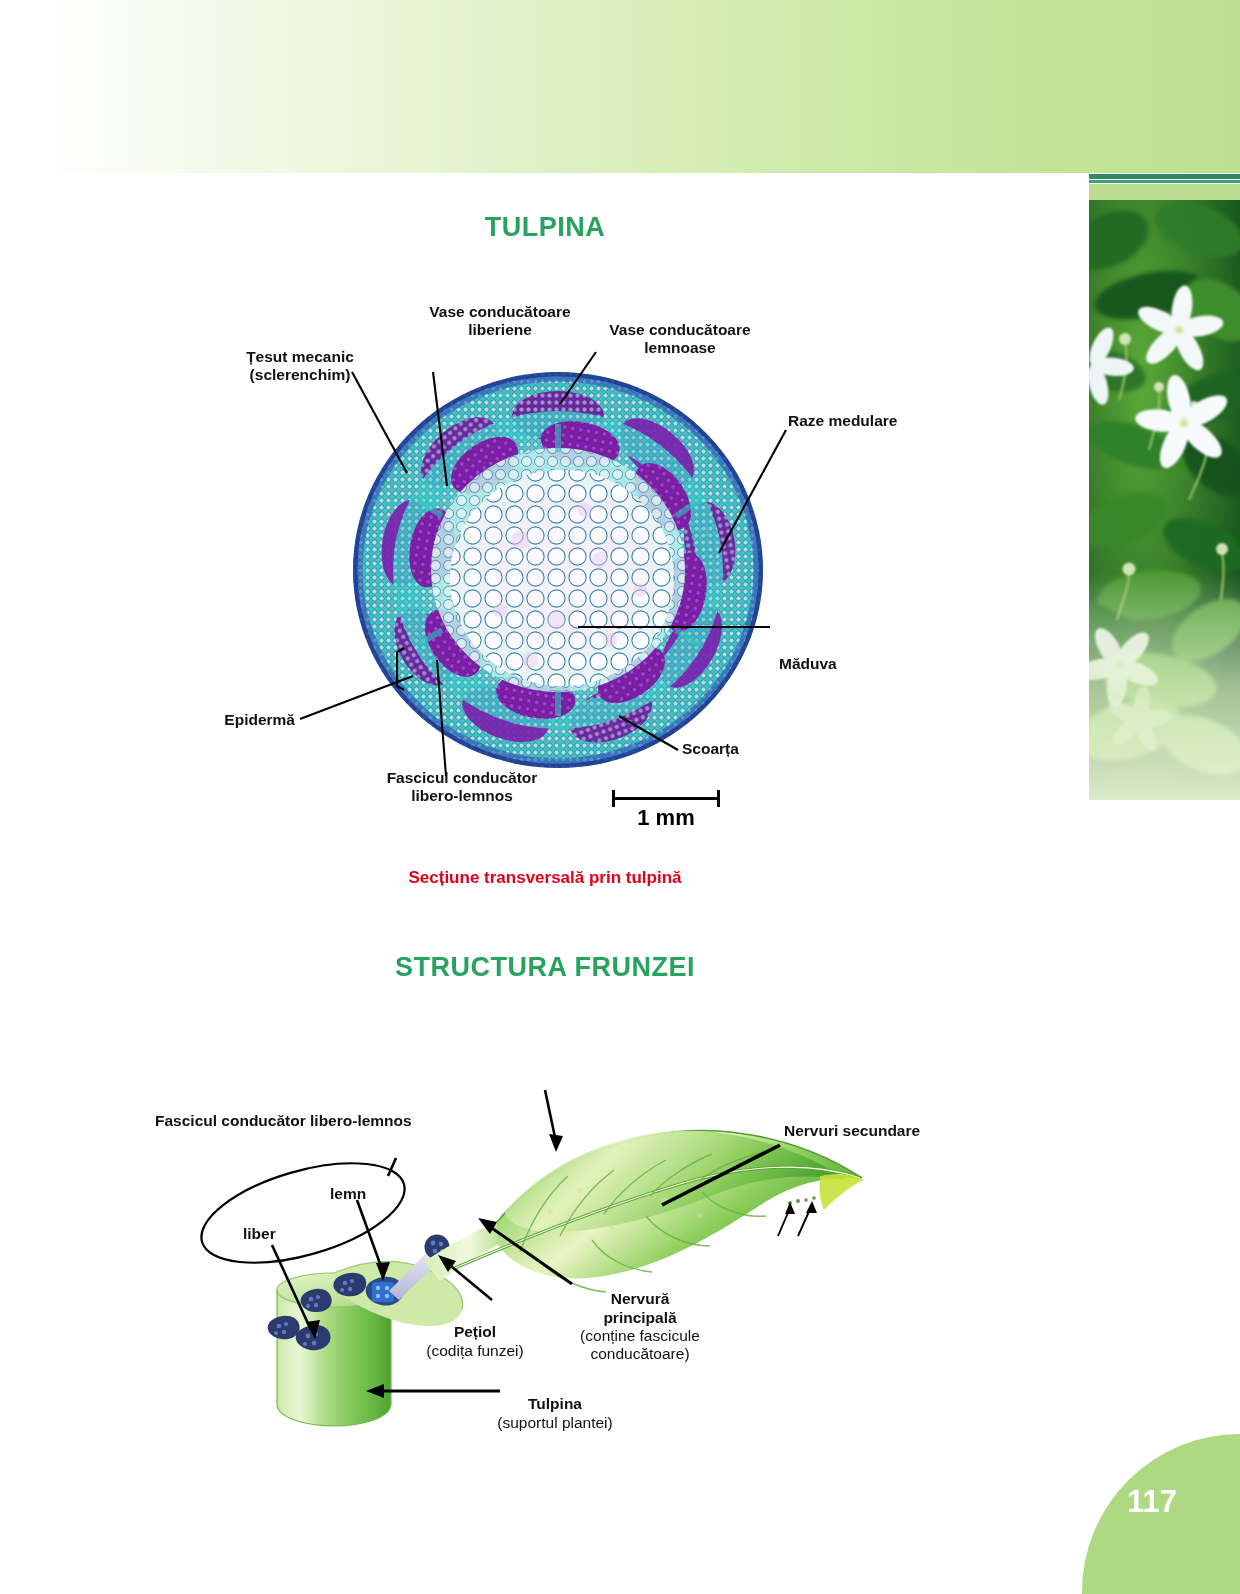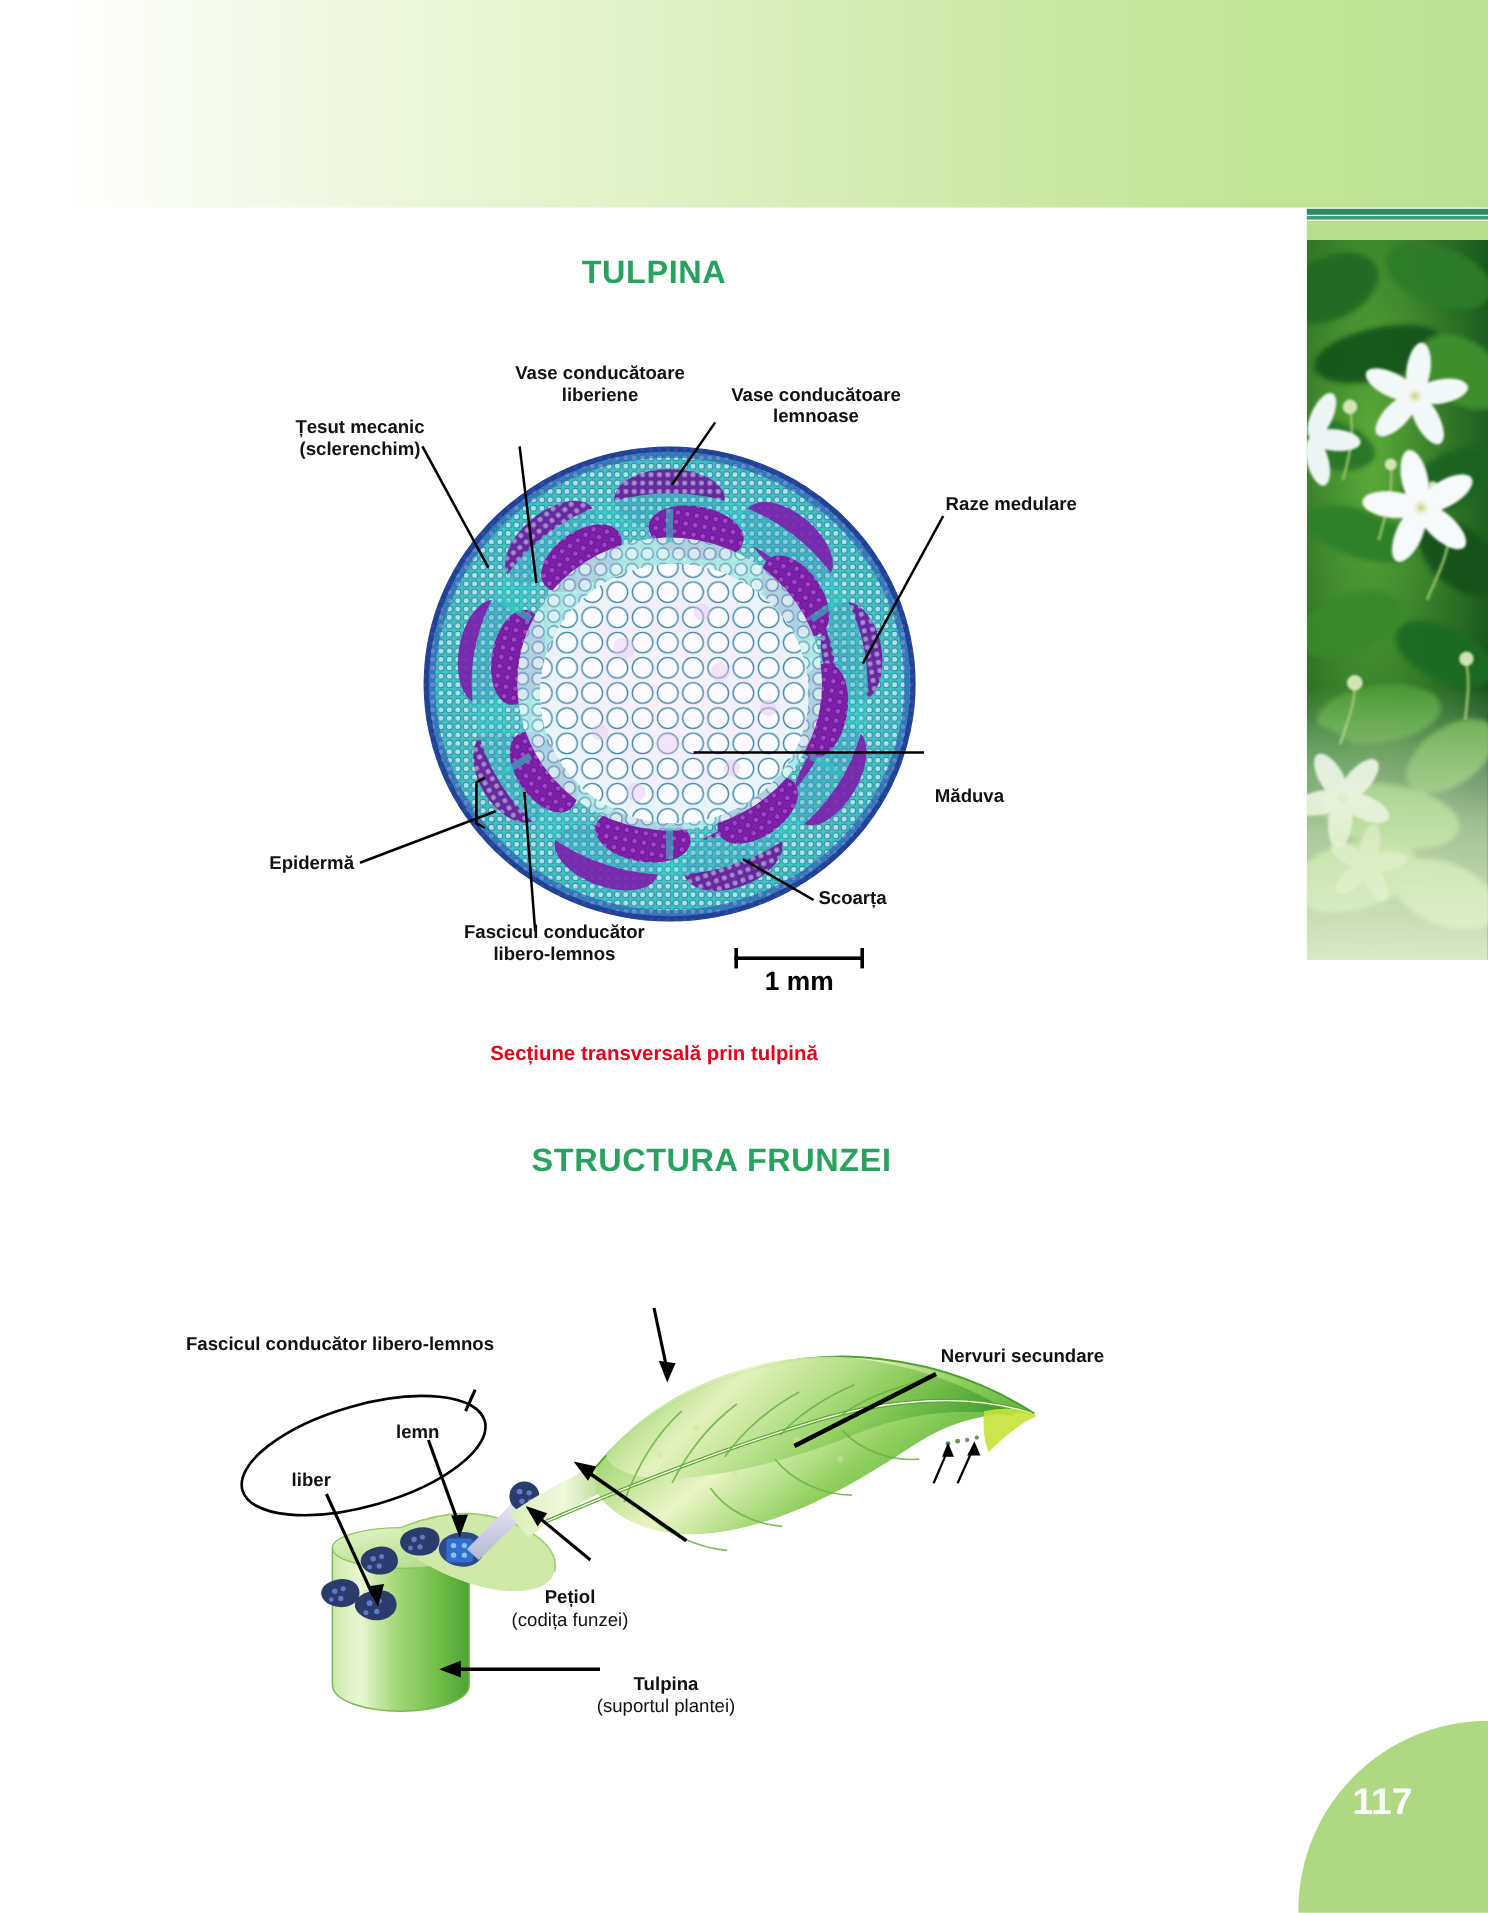--- a/index.html
+++ b/index.html
@@ -31,21 +31,21 @@
     position:absolute;left:1089px;top:200px;width:151px;height:600px;
     overflow:hidden;
   }
   .photo svg{display:block;}
 
   
   .sec-title{
     position:absolute;font-weight:bold;color:#28a35f;letter-spacing:.5px;
   }
   #title-tulpina{left:0;top:212px;width:1090px;text-align:center;font-size:27px;}
-  #title-frunza{left:0;top:952px;width:1090px;text-align:center;font-size:27px;padding-left:48px;}
+  #title-frunza{left:0;top:952px;width:1090px;text-align:center;font-size:27px;}
 
   
   #caption-stem{
     position:absolute;left:0;top:868px;width:1090px;text-align:center;
     font-size:17px;font-weight:bold;color:#e2001a;
   }
 
   
   .lbl{
     position:absolute;color:#111;font-size:15.5px;line-height:1.18;
@@ -594,20 +594,26 @@
 
   <div class="lbl" style="left:330px;top:1185px;">lemn</div>
 
   <div class="lbl" style="left:243px;top:1225px;">liber</div>
 
   <div class="lbl center" style="left:400px;top:1305px;width:150px;">
     <span>Pețiol</span>
     <span class="sub">(codița funzei)</span>
   </div>
 
+  <div class="lbl center" style="left:545px;top:1272px;width:190px;">
+    <span>Nervură
+principală</span>
+    <span class="sub">(conține fascicule
+conducătoare)</span>
+  </div>
 
 
   <div class="lbl center" style="left:430px;top:1377px;width:250px;">
     <span>Tulpina</span>
     <span class="sub">(suportul plantei)</span>
   </div>
 
   <div class="corner"></div>
   <div id="page-number">117</div>
 

